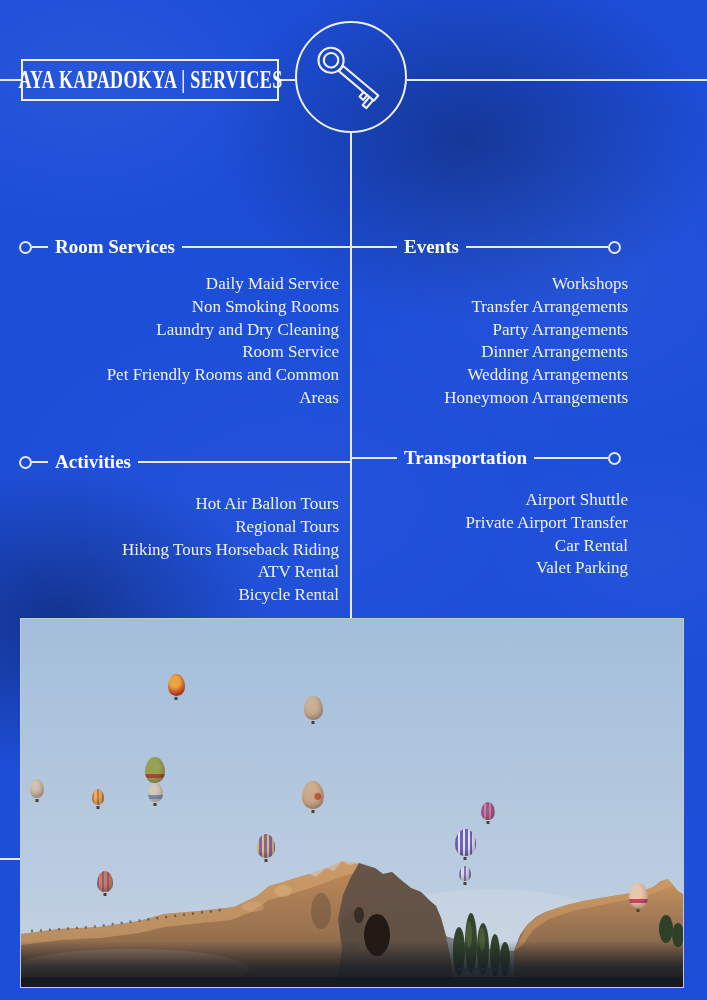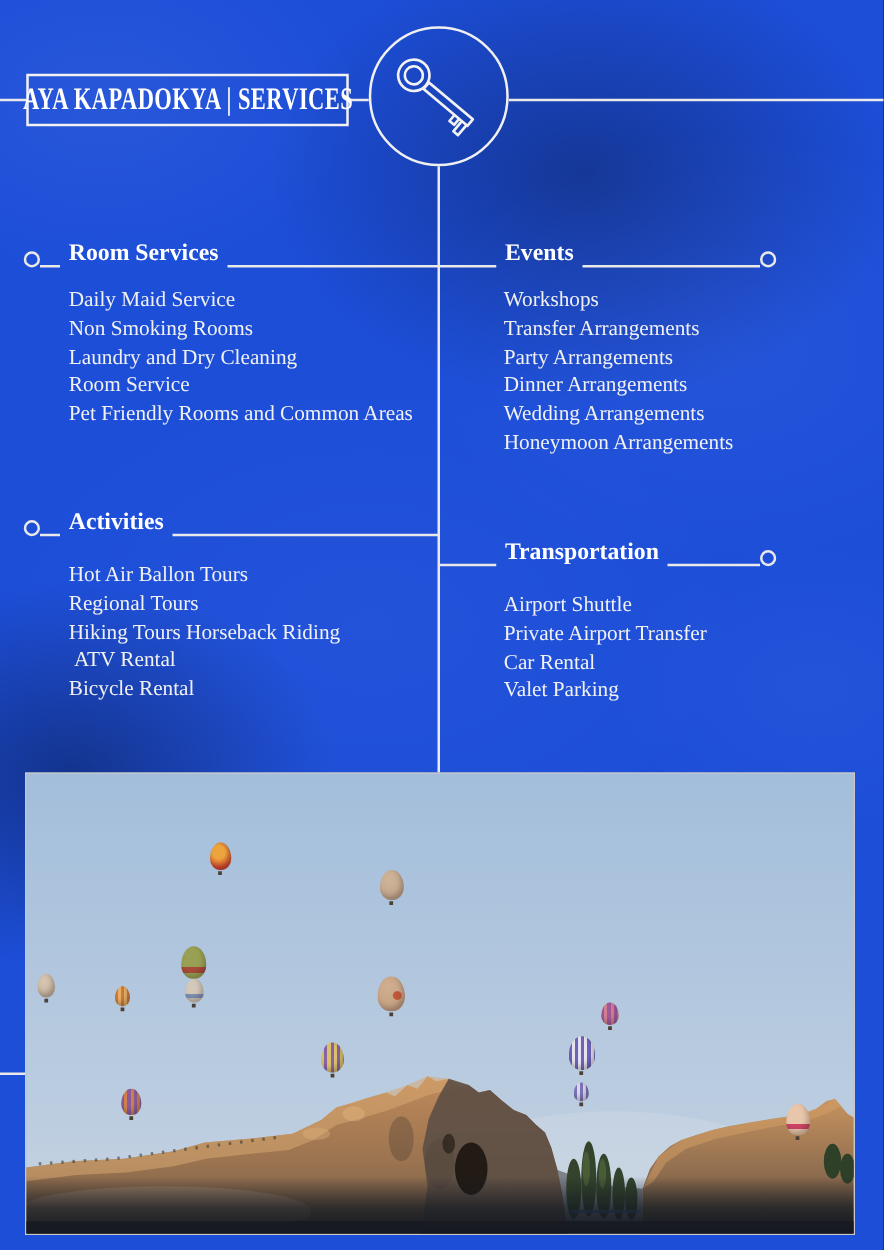--- a/index.html
+++ b/index.html
@@ -35,49 +35,49 @@
   }
   .key-circle{
     position:absolute;left:295px;top:21px;width:112px;height:112px;
     border:2px solid #f0f0f0;border-radius:50%;box-sizing:border-box;z-index:2;
   }
   .key-circle svg{position:absolute;inset:0;width:100%;height:100%;}
 
   
   .section{position:absolute;width:351px;}
   .sec-right{width:289px;}
-  .sec-head{display:flex;align-items:flex-end;height:22px;}
+  .sec-head{display:flex;align-items:center;height:22px;margin-top:44px;}
   .sec-head .dot{
     width:9px;height:9px;border:2px solid #e9e9e9;border-radius:50%;
     box-sizing:content-box;flex:0 0 auto;
   }
   .sec-left .dot{margin-left:19px;}
   .sec-right .dot{margin-right:19px;}
   .sec-head .seg{height:2px;background:#e9e9e9;flex:0 0 auto;}
   .sec-left .seg{width:16px;}
   .sec-right .seg{width:46px;}
   .sec-head .grow{height:2px;background:#e9e9e9;flex:1 1 auto;}
   .sec-title{
     font-size:19px;font-weight:700;color:#ffffff;margin:0 7px;white-space:nowrap;
   }
   .section ul{
-    list-style:none;margin:0;padding:0 0 0 55px;
+    list-style:none;margin:12px;padding:0 0 0 55px;text-align:right;
   }
   .sec-right ul{padding-left:52px;}
   .row1 ul{margin-top:15px;}
   .row2 ul{margin-top:20px;}
   .section li{
     font-size:17px;line-height:22.8px;color:#f1f1f1;
     font-weight:400;white-space:pre-wrap;
   }
   .sec-left ul{max-width:288px;}
   #sec-0{left:0;top:192px;}
   #sec-1{left:351px;top:192px;}
   #sec-2{left:0;top:407px;}
-  #sec-3{left:351px;top:431px;}
+  #sec-3{left:351px;top:403px;}
 
   
   .photo{
     position:absolute;left:20px;top:618px;width:664px;height:370px;
     border:1px solid #c8c8c8;box-sizing:border-box;background:#a9c2dd;z-index:1;
   }
   .photo svg.landscape{position:absolute;inset:0;width:100%;height:100%;display:block;}
   .balloon-layer{position:absolute;inset:0;}
   .balloon{
     position:absolute;border-radius:50% 50% 46% 46% / 58% 58% 42% 42%;

